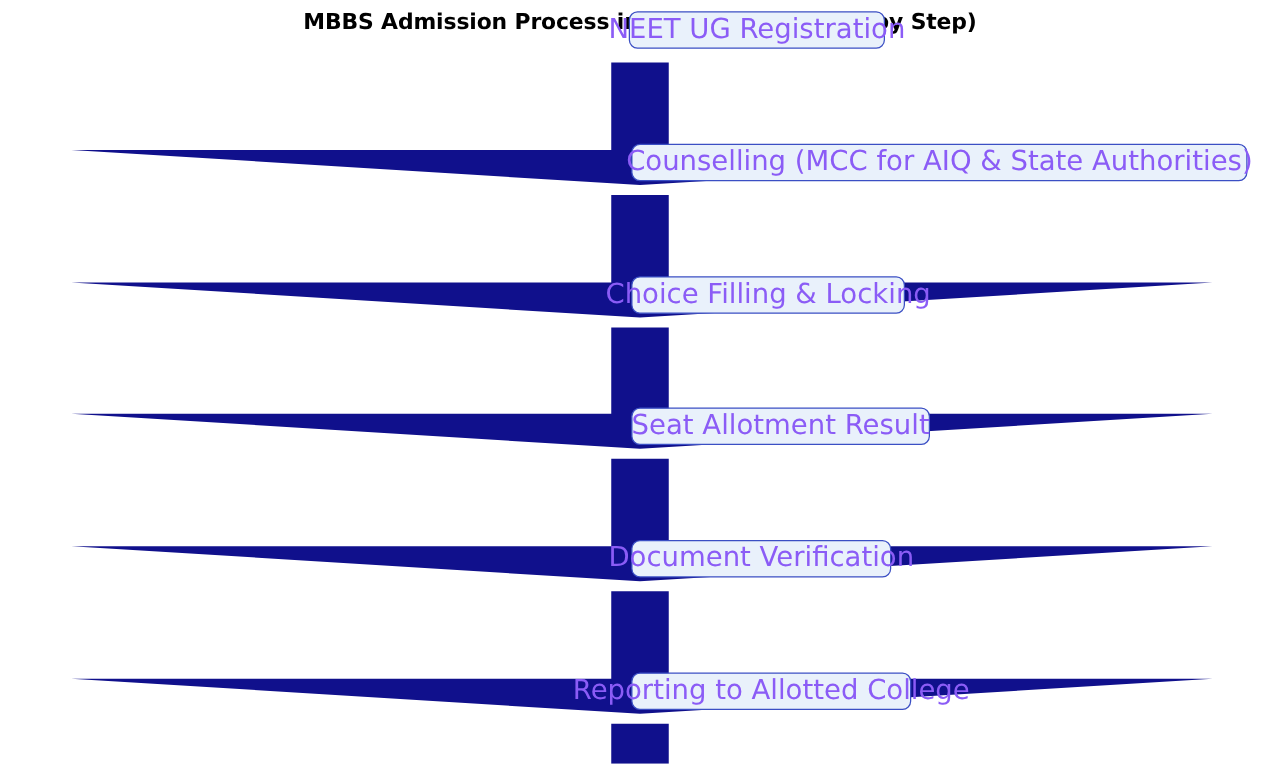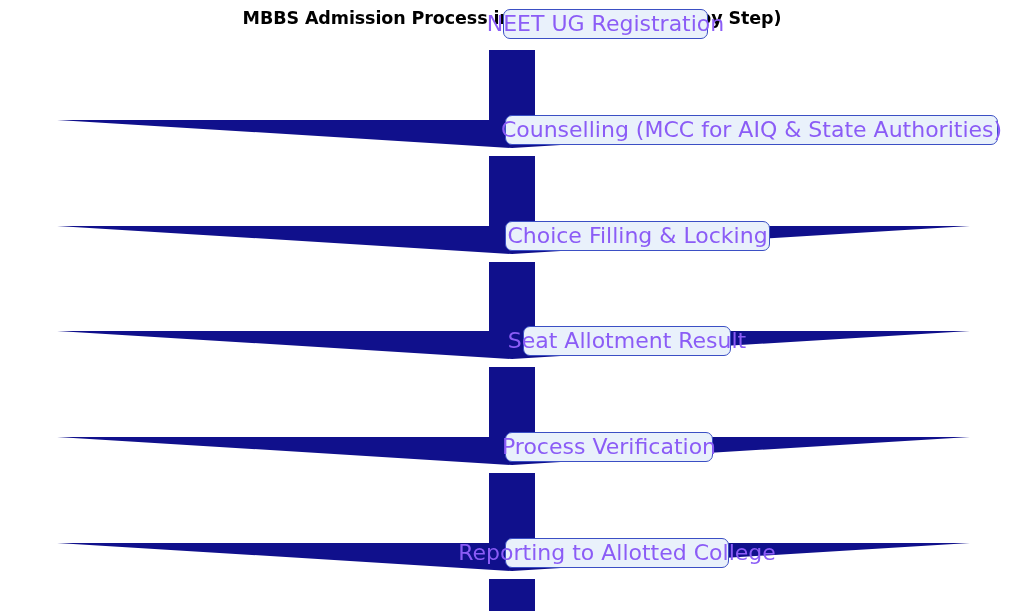--- a/index.html
+++ b/index.html
@@ -88,27 +88,27 @@
 
   <div class="chart-title">MBBS Admission Process in India (2025 - Step by Step)</div>
 
   <div id="nodes-layer">
       <div class="node-box" style="left: 503px; top: 9px; width: 205px;">
         <span>NEET UG Registration</span>
       </div>
       <div class="node-box" style="left: 505px; top: 115px; width: 493px;">
         <span>Counselling (MCC for AIQ &amp; State Authorities)</span>
       </div>
-      <div class="node-box" style="left: 505px; top: 221px; width: 265px;">
+      <div class="node-box" style="left: 505px; top: 221px; width: 219px;">
         <span>Choice Filling &amp; Locking</span>
       </div>
-      <div class="node-box" style="left: 523px; top: 326px; width: 208px;">
+      <div class="node-box" style="left: 505px; top: 326px; width: 239px;">
         <span>Seat Allotment Result</span>
       </div>
       <div class="node-box" style="left: 505px; top: 432px; width: 208px;">
-        <span>Process Verification</span>
+        <span>Document Verification</span>
       </div>
       <div class="node-box" style="left: 505px; top: 538px; width: 224px;">
         <span>Reporting to Allotted College</span>
       </div>
     </div>
 
 </div>
 
 </body></html>

